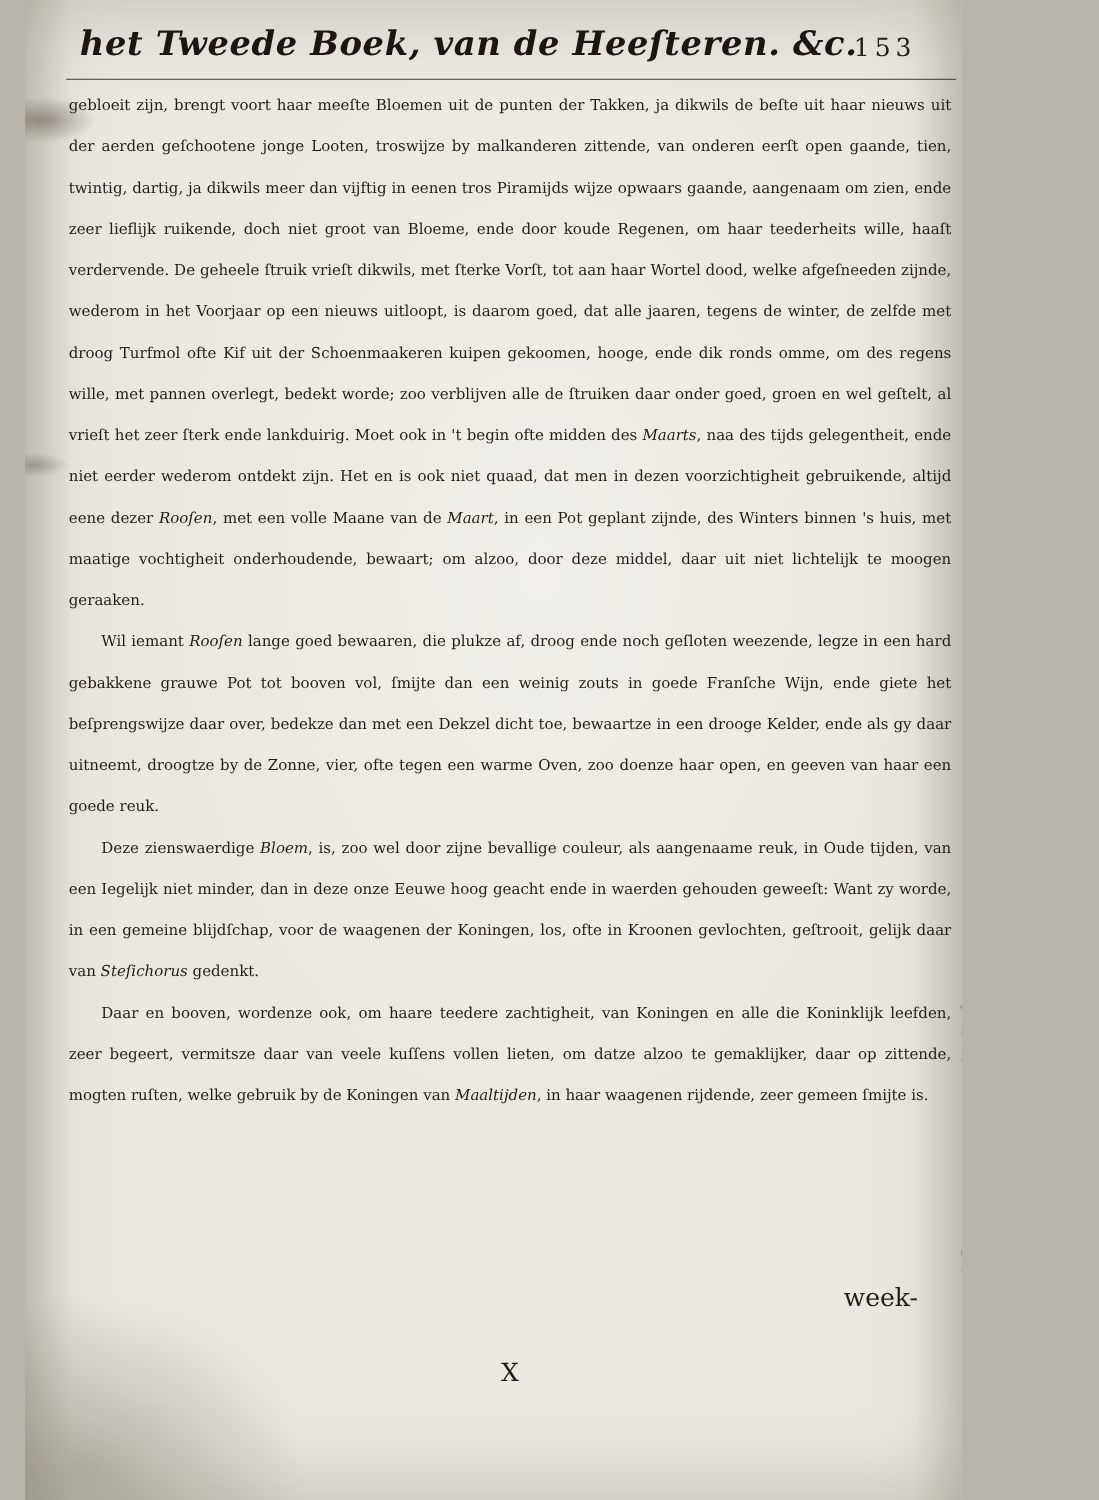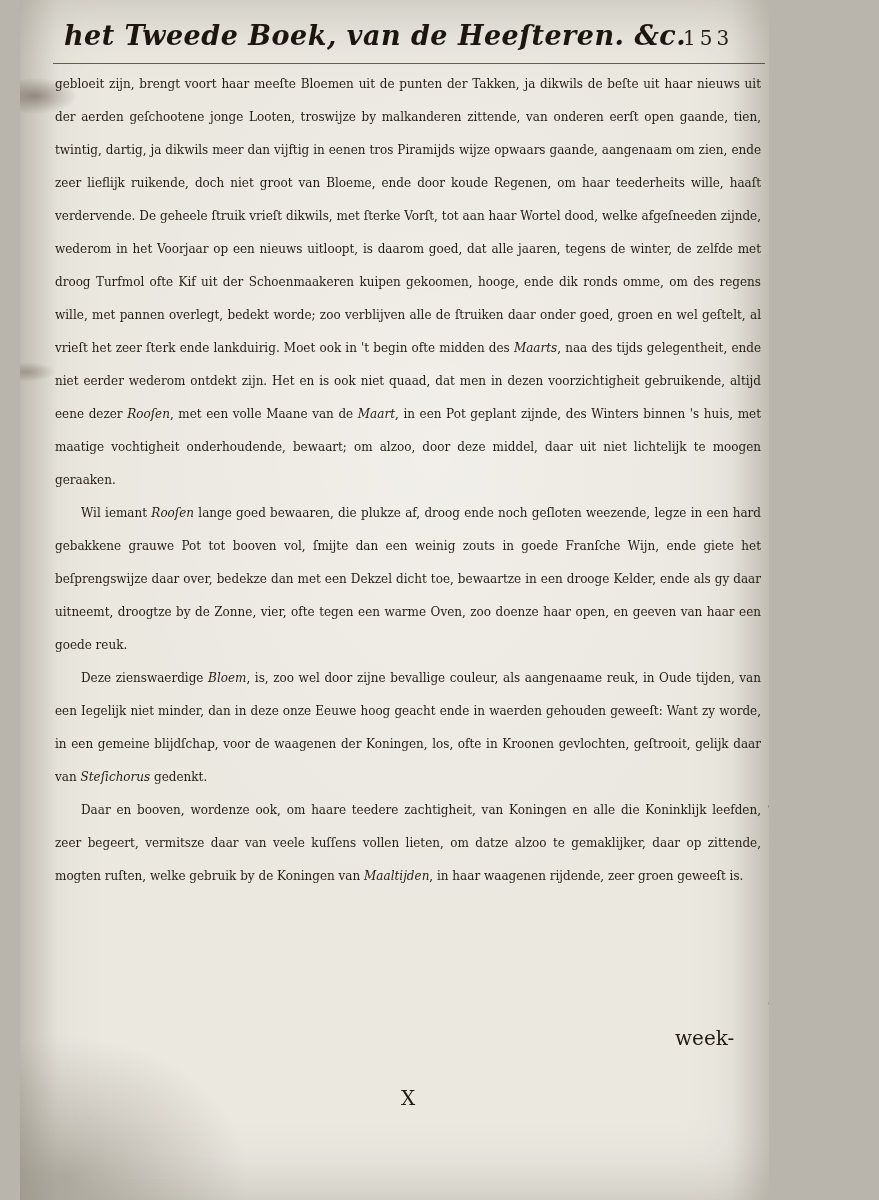--- a/index.html
+++ b/index.html
@@ -73,21 +73,21 @@
   <div class="header-title">het Tweede Boek, van de Heeſteren. &amp;c.</div>
 
   <div class="page-number">153</div>
 
   <div class="header-rule"></div>
 
   <div class="text-block">
       <p class="para"><span>gebloeit zijn, brengt voort haar meeſte Bloemen uit de punten der Takken, ja dikwils de beſte uit haar nieuws uit der aerden geſchootene jonge Looten, troswijze by malkanderen zittende, van onderen eerſt open gaande, tien, twintig, dartig, ja dikwils meer dan vijftig in eenen tros Piramijds wijze opwaars gaande, aangenaam om zien, ende zeer lieflijk ruikende, doch niet groot van Bloeme, ende door koude Regenen, om haar teederheits wille, haaſt verdervende. De geheele ſtruik vrieſt dikwils, met ſterke Vorſt, tot aan haar Wortel dood, welke afgeſneeden zijnde, wederom in het Voorjaar op een nieuws uitloopt, is daarom goed, dat alle jaaren, tegens de winter, de zelfde met droog Turfmol ofte Kif uit der Schoenmaakeren kuipen gekoomen, hooge, ende dik ronds omme, om des regens wille, met pannen overlegt, bedekt worde; zoo verblijven alle de ſtruiken daar onder goed, groen en wel geſtelt, al vrieſt het zeer ſterk ende lankduirig. Moet ook in 't begin ofte midden des </span><i>Maarts</i><span>, naa des tijds gelegentheit, ende niet eerder wederom ontdekt zijn. Het en is ook niet quaad, dat men in dezen voorzichtigheit gebruikende, altijd eene dezer </span><i>Rooſen</i><span>, met een volle Maane van de </span><i>Maart</i><span>, in een Pot geplant zijnde, des Winters binnen 's huis, met maatige vochtigheit onderhoudende, bewaart; om alzoo, door deze middel, daar uit niet lichtelijk te moogen geraaken.</span></p>
       <p class="para indent"><span>Wil iemant </span><i>Rooſen</i><span> lange goed bewaaren, die plukze af, droog ende noch geſloten weezende, legze in een hard gebakkene grauwe Pot tot booven vol, ſmijte dan een weinig zouts in goede Franſche Wijn, ende giete het beſprengswijze daar over, bedekze dan met een Dekzel dicht toe, bewaartze in een drooge Kelder, ende als gy daar uitneemt, droogtze by de Zonne, vier, ofte tegen een warme Oven, zoo doenze haar open, en geeven van haar een goede reuk.</span></p>
       <p class="para indent"><span>Deze zienswaerdige </span><i>Bloem</i><span>, is, zoo wel door zijne bevallige couleur, als aangenaame reuk, in Oude tijden, van een Iegelijk niet minder, dan in deze onze Eeuwe hoog geacht ende in waerden gehouden geweeſt: Want zy worde, in een gemeine blijdſchap, voor de waagenen der Koningen, los, ofte in Kroonen gevlochten, geſtrooit, gelijk daar van </span><i>Steſichorus</i><span> gedenkt.</span></p>
-      <p class="para indent"><span>Daar en booven, wordenze ook, om haare teedere zachtigheit, van Koningen en alle die Koninklijk leefden, zeer begeert, vermitsze daar van veele kuſſens vollen lieten, om datze alzoo te gemaklijker, daar op zittende, mogten ruſten, welke gebruik by de Koningen van </span><i>Maaltijden</i><span>, in haar waagenen rijdende, zeer groen geweeſt is.</span></p>
+      <p class="para indent"><span>Daar en booven, wordenze ook, om haare teedere zachtigheit, van Koningen en alle die Koninklijk leefden, zeer begeert, vermitsze daar van veele kuſſens vollen lieten, om datze alzoo te gemaklijker, daar op zittende, mogten ruſten, welke gebruik by de Koningen van </span><i>Maaltijden</i><span>, in haar waagenen rijdende, zeer gemeen ſmijte is.</span></p>
     </div>
 
   <div class="margin-note note-1">Steſichorus
 in fragmen-
 tis.</div>
 
   <div class="margin-note note-2">Cicero in
 Verrem.</div>
 
   <div class="footer-signature">X</div>

